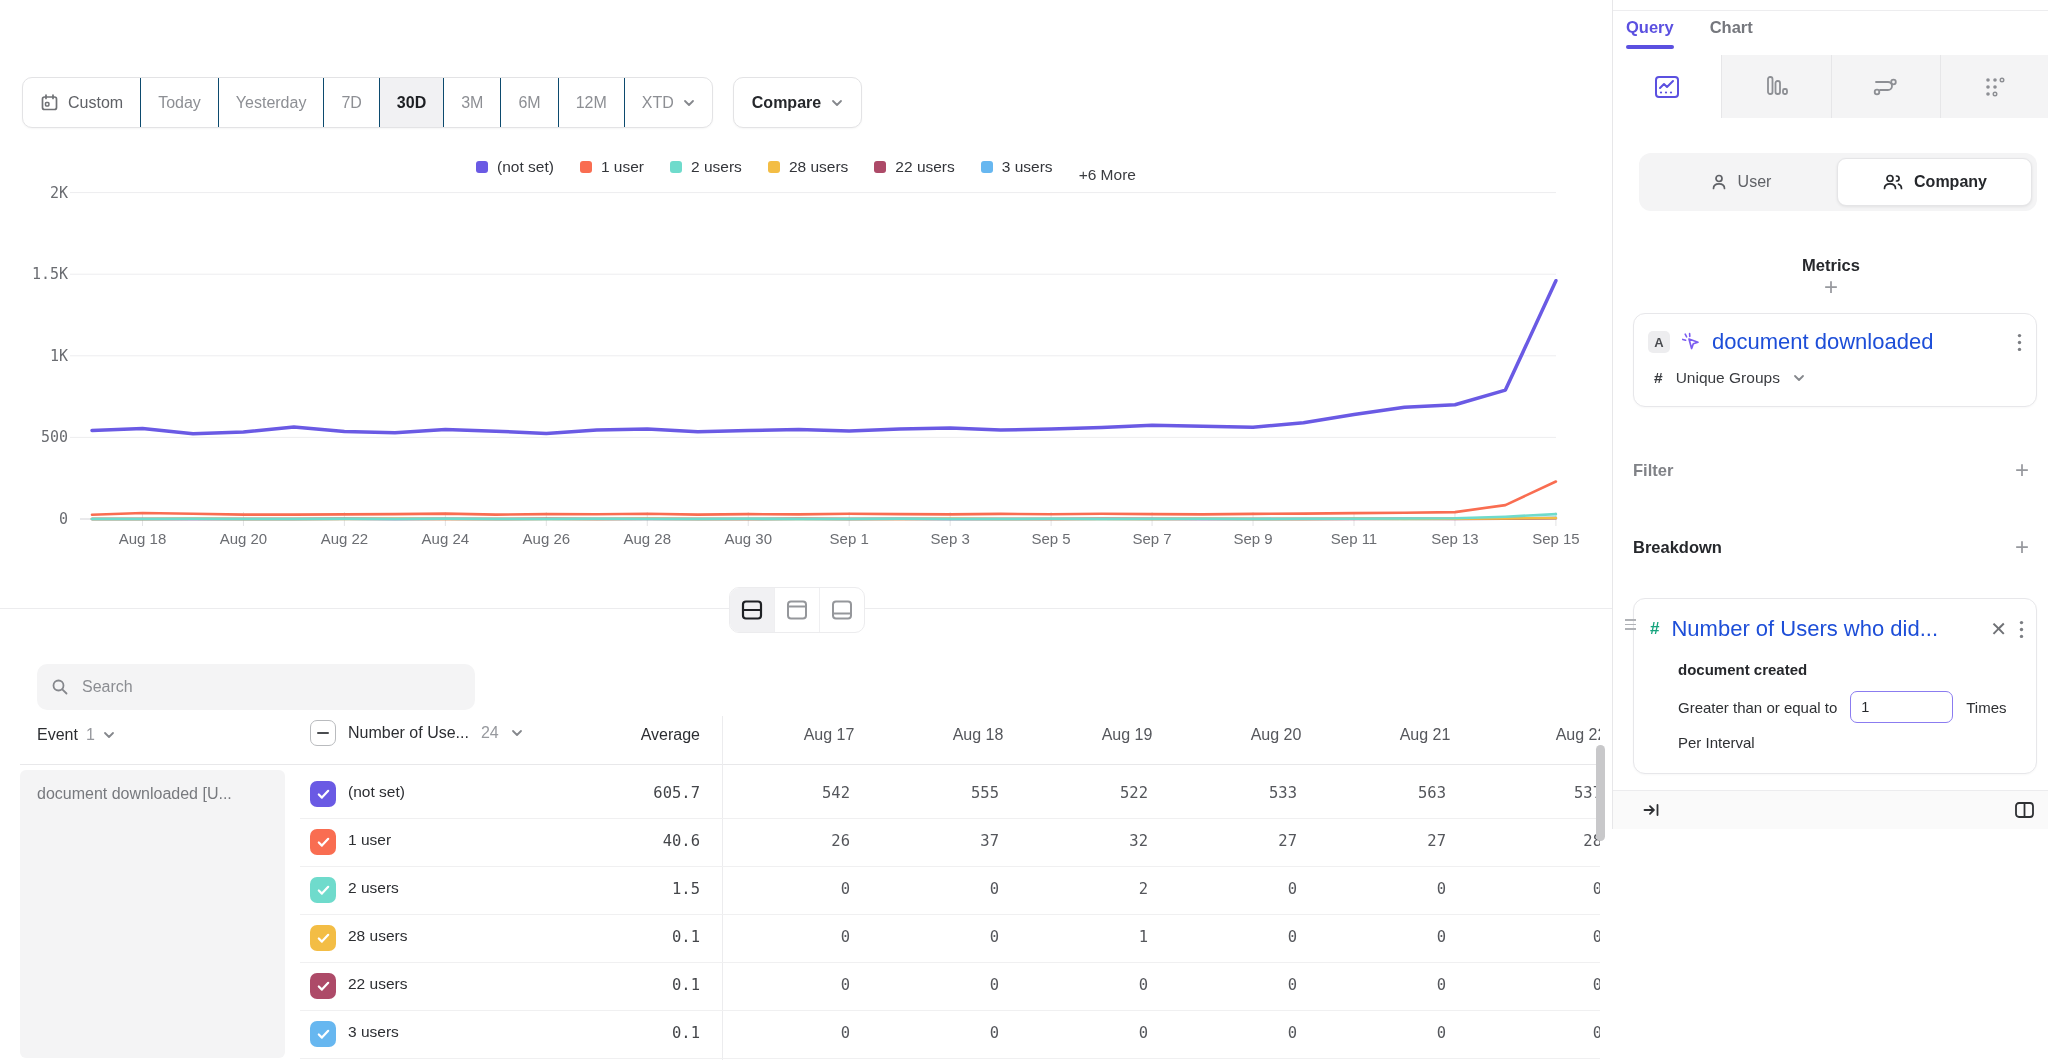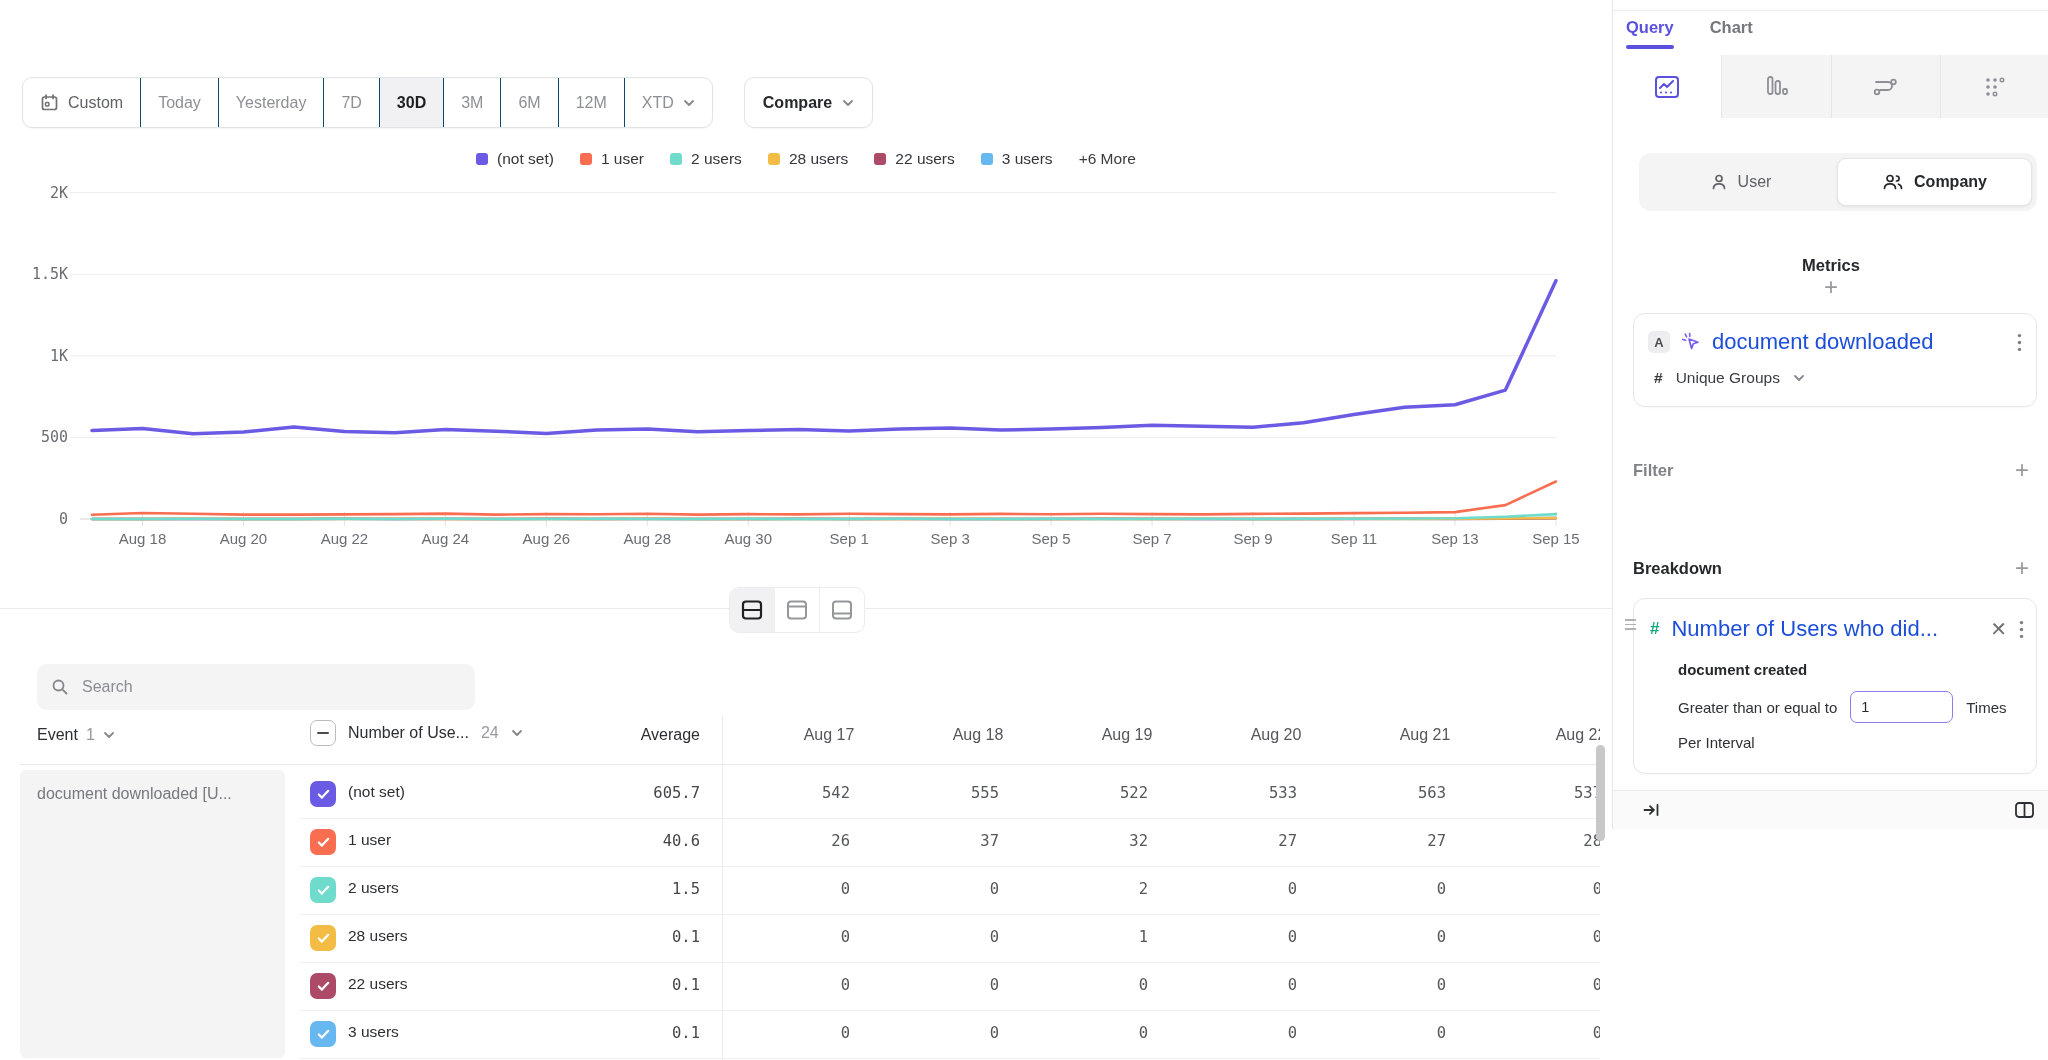--- a/index.html
+++ b/index.html
@@ -11,30 +11,30 @@
   #toolbar{position:absolute;left:22px;top:78px;right:476px;height:49px;display:flex;align-items:center;}
   #date-ranges{display:flex;align-items:stretch;height:49px;border:1px solid #e3e3e5;border-radius:10px;
        background:#fff;box-shadow:0 1px 2px rgba(0,0,0,.04);overflow:hidden;}
   .dr-item{display:flex;align-items:center;gap:9px;padding:0 17px;font-size:16px;color:#8d8f94;
        border-left:1px solid #0c4a6e;cursor:pointer;white-space:nowrap;}
   .dr-item:first-child{border-left:none;color:#5f6166;}
   .dr-item.active{background:#f1f1f3;color:#1c1e22;font-weight:bold;}
   .btn{display:flex;align-items:center;gap:10px;height:49px;padding:0 18px;border:1px solid #e3e3e5;
        border-radius:10px;background:#fff;font-size:16px;font-weight:bold;color:#26282c;
        box-shadow:0 1px 2px rgba(0,0,0,.04);cursor:pointer;white-space:nowrap;}
-  #compare-btn{margin-left:31px;font-weight:bold;}
+  #compare-btn{margin-left:20px;font-weight:bold;}
   #toolbar-right{margin-left:auto;display:flex;gap:32px;}
   .chev{display:inline-flex;color:#85878c;}
 
   
   #legend{position:absolute;left:0;top:150px;width:1612px;display:flex;justify-content:center;
        align-items:center;gap:26px;font-size:15.5px;color:#33353a;}
   .lg-item{display:flex;align-items:center;gap:9px;cursor:pointer;}
   .lg-swatch{width:12px;height:12px;border-radius:3px;}
-  #legend-more{color:#3a3c40;cursor:pointer;}
+  #legend-more{color:#3a3c40;cursor:pointer;margin-top:16px;}
 
   
   #chart-svg{position:absolute;left:0;top:130px;}
 
   
   #mid-divider{position:absolute;left:0;top:608px;width:1612px;border-top:1px solid #ececee;}
   #layout-toggle{position:absolute;left:729px;top:587px;height:44px;display:flex;border:1px solid #ececee;
        border-radius:10px;background:#fff;overflow:hidden;}
   .lt-item{width:44px;display:flex;align-items:center;justify-content:center;border-left:1px solid #efeff1;cursor:pointer;}
   .lt-item:first-child{border-left:none;}
@@ -500,21 +500,21 @@
             </svg>
           </span>
       </div>
     </div>
 
     <div class="sec-head" style="top:458px;">
       <span class="sec-title muted">Filter</span>
       <span class="plus-btn">+</span>
     </div>
 
-    <div class="sec-head" style="top:556px;gap:40px;">
+    <div class="sec-head" style="top:535px;gap:40px;">
       <span class="sec-title">Breakdown</span>
       <span class="plus-btn">+</span>
     </div>
 
     <div class="card" id="breakdown-card">
       <span id="bd-handle">
           <i></i>
           <i></i>
           <i></i>
         </span>

